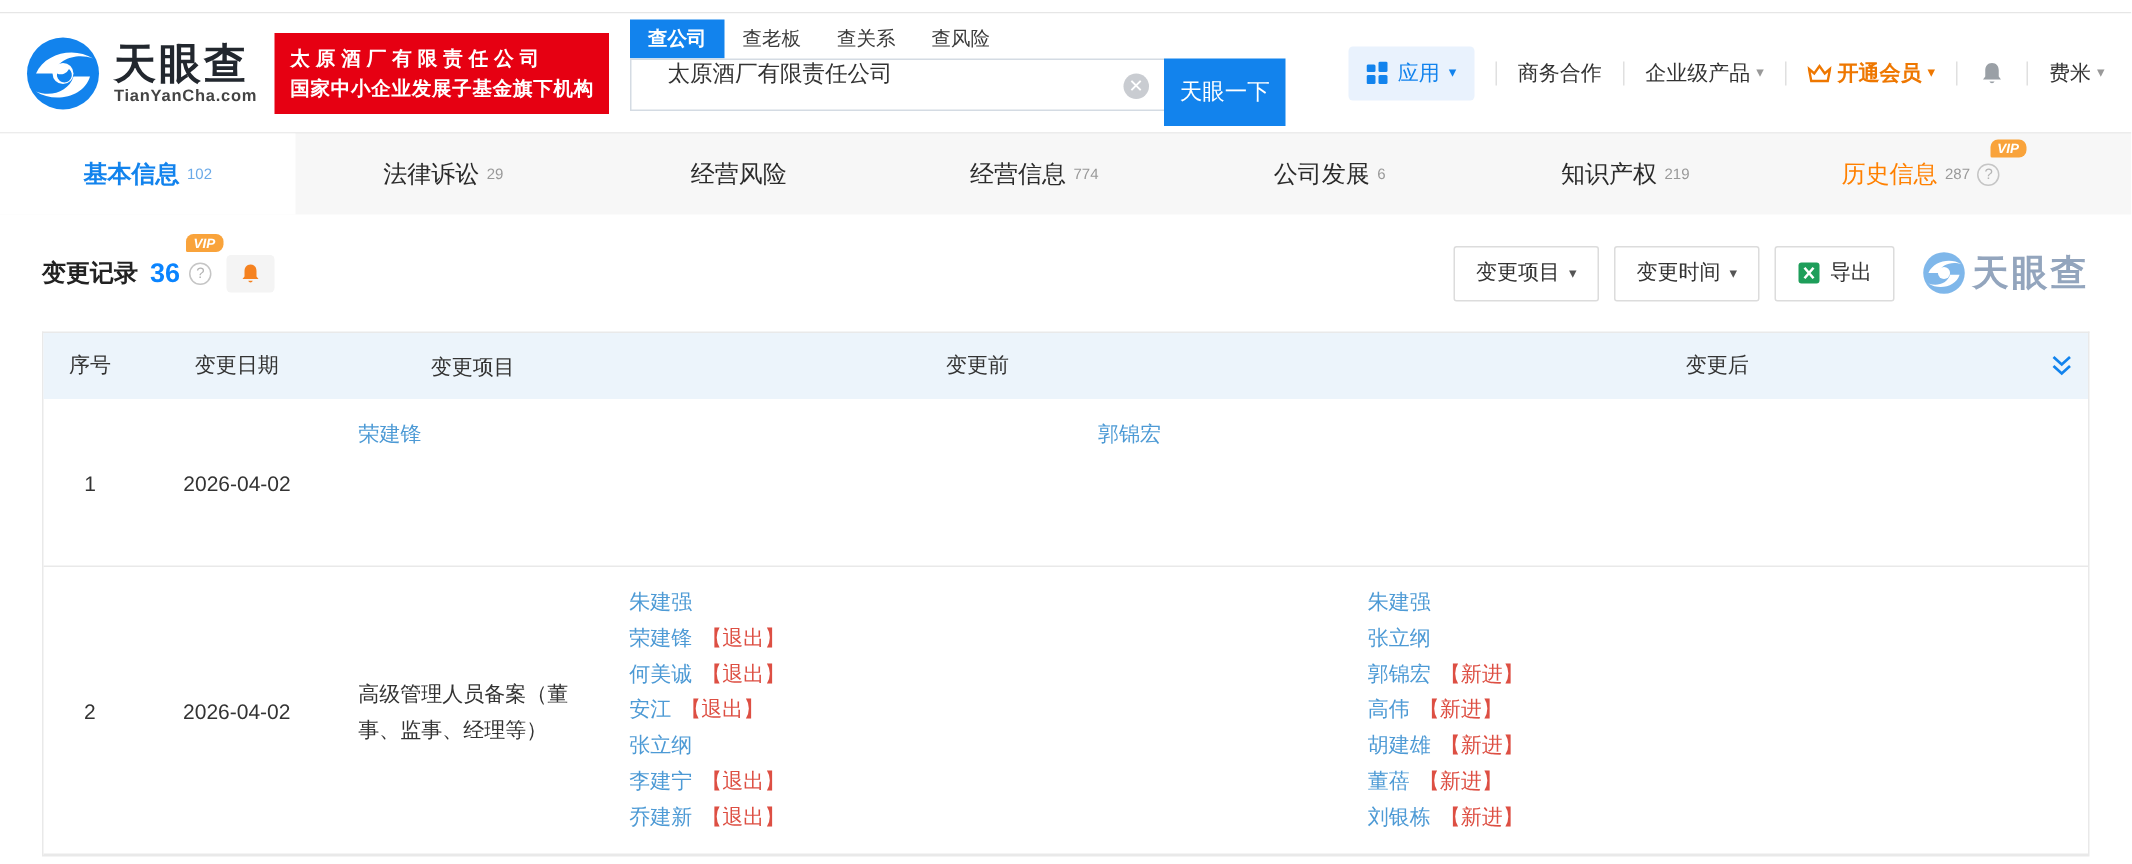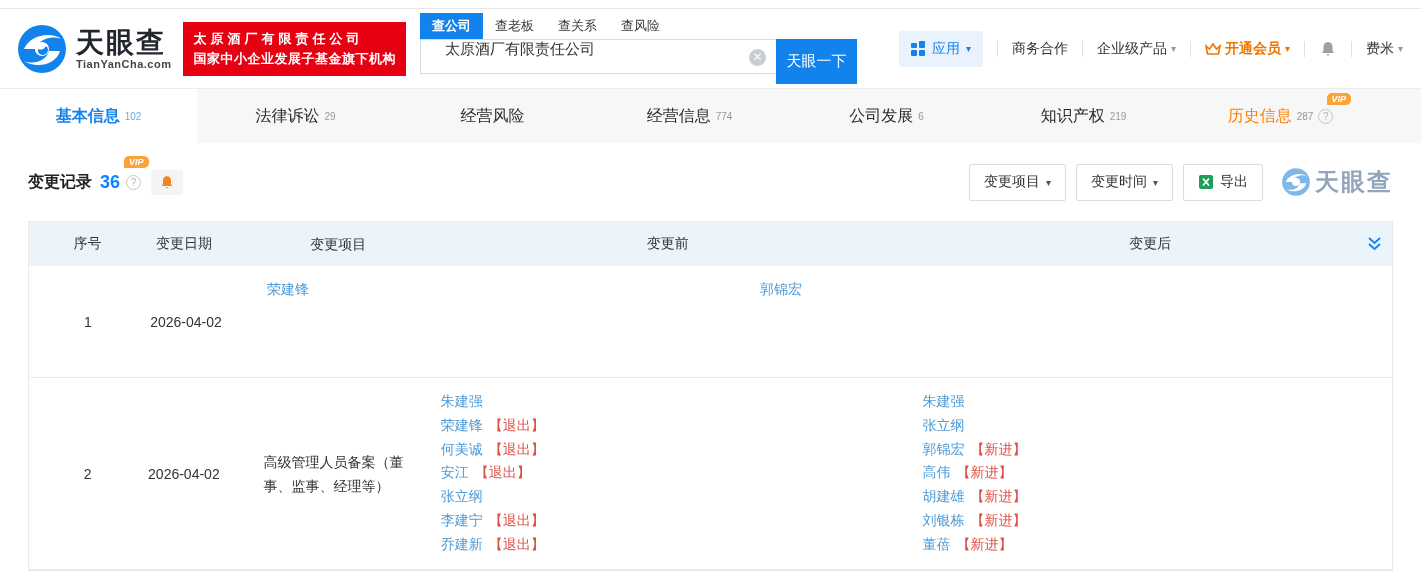--- a/index.html
+++ b/index.html
@@ -61,21 +61,21 @@
   .fbtn { height:37px; background:#fff; border:1px solid #dcdcdc; border-radius:2px; font-size:14px; color:#333; padding:0 14px; display:flex; align-items:center; gap:6px; cursor:pointer; }
   .fbtn .caret { color:#555; }
   .wmark { display:flex; align-items:center; gap:4px; margin-left:8px; }
   .wmark-txt { font-size:24px; font-weight:bold; color:#93a5bd; letter-spacing:2px; }
 
   
   .tbl { width:1365px; border:1px solid #e9e9e9; border-bottom:none; font-size:14px; }
   .trow { display:flex; border-bottom:1px solid #e9e9e9; }
   .trow.thead { background:#ecf4fb; border-bottom:none; }
   .tc { padding:10px 14px; }
-  .c-no { width:62px; text-align:center;margin-left:28px; }
+  .c-no { width:62px; text-align:center; }
   .c-date { width:134px; text-align:left; }
   .c-item { width:181px; line-height:24px; }
   .c-before { width:493px; }
   .c-after { width:495px; }
   .thead .tc { color:#333; display:flex; align-items:center; justify-content:center; height:44px; padding:0 14px; }
   .thead .c-item, .thead .c-before, .thead .c-after { justify-content:center; }
   .thead .c-after { position:relative; }
   .chev2 { position:absolute; right:10px; top:14px; cursor:pointer; }
   .trow.body .c-no, .trow.body .c-date, .trow.body .c-item { display:flex; align-items:center; }
   .trow.body .c-no, .trow.body .c-date { justify-content:center; }
@@ -304,21 +304,21 @@
               <div><span class="pname">乔建新</span><span class="ptag">【退出】</span></div>
             </div>
           </div>
           <div class="tc c-after">
             <div class="namelist">
               <div><span class="pname">朱建强</span></div>
               <div><span class="pname">张立纲</span></div>
               <div><span class="pname">郭锦宏</span><span class="ptag">【新进】</span></div>
               <div><span class="pname">高伟</span><span class="ptag">【新进】</span></div>
               <div><span class="pname">胡建雄</span><span class="ptag">【新进】</span></div>
+              <div><span class="pname">董蓓</span><span class="ptag">【新进】</span></div>
               <div><span class="pname">刘银栋</span><span class="ptag">【新进】</span></div>
-              <div><span class="pname">董蓓</span><span class="ptag">【新进】</span></div>
             </div>
           </div>
         </div>
       </div>
     <div class="stub"></div>
   </div>
 </div>
 
 </body></html>

